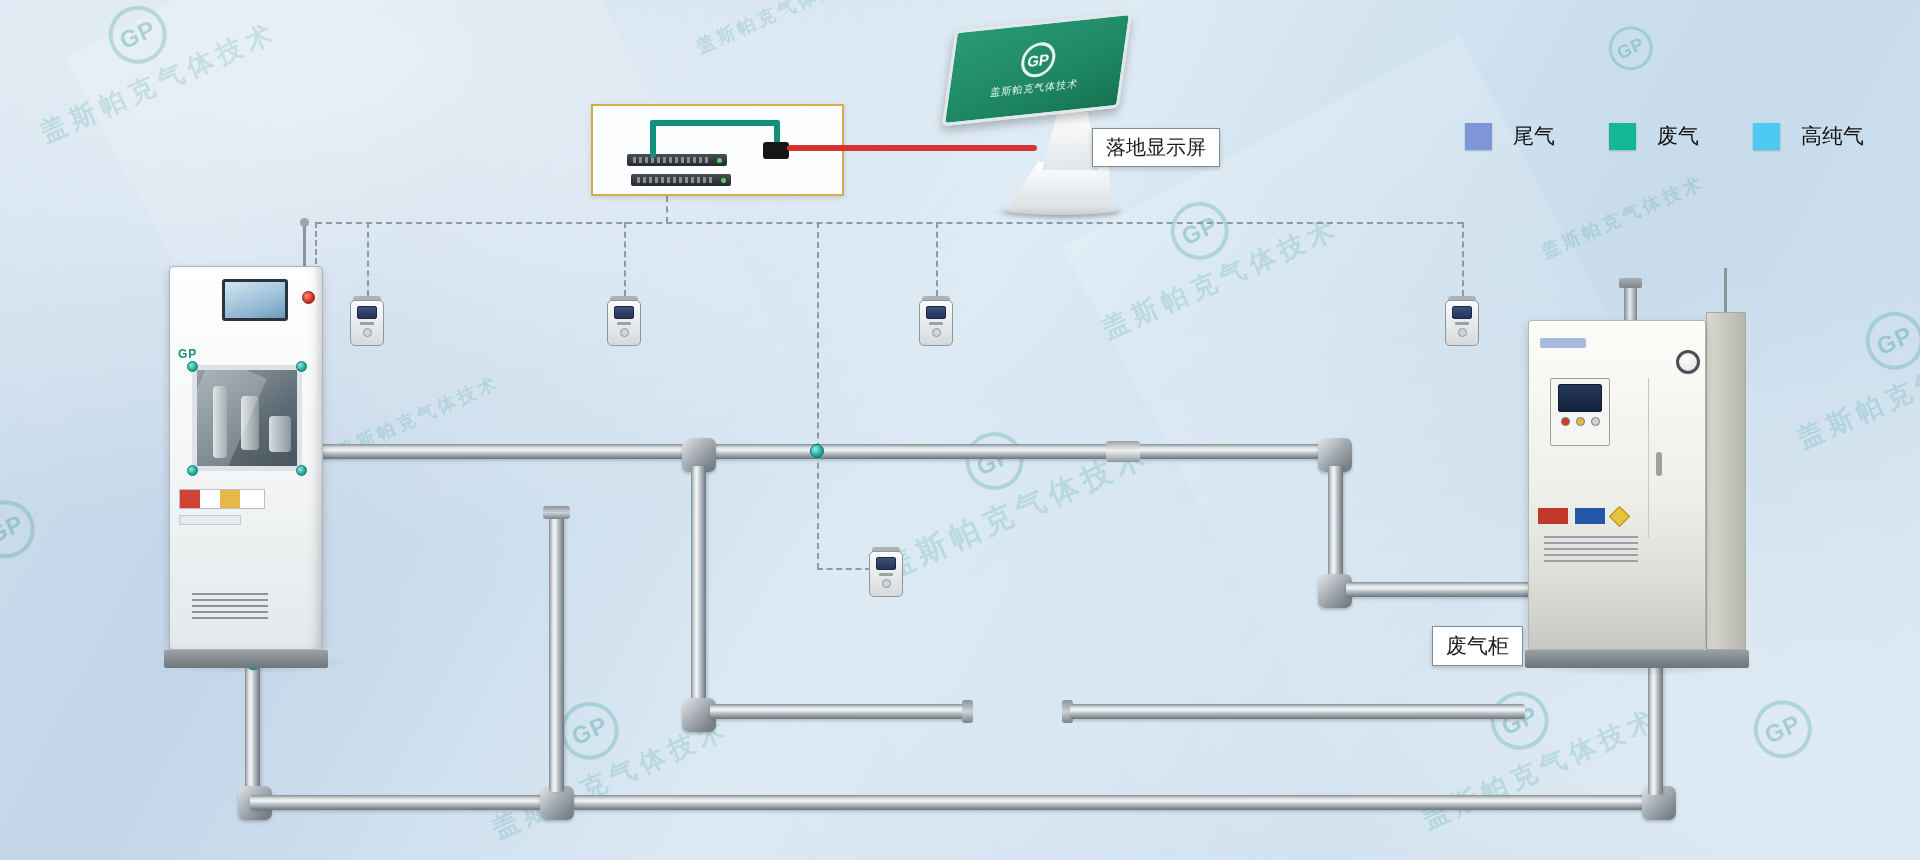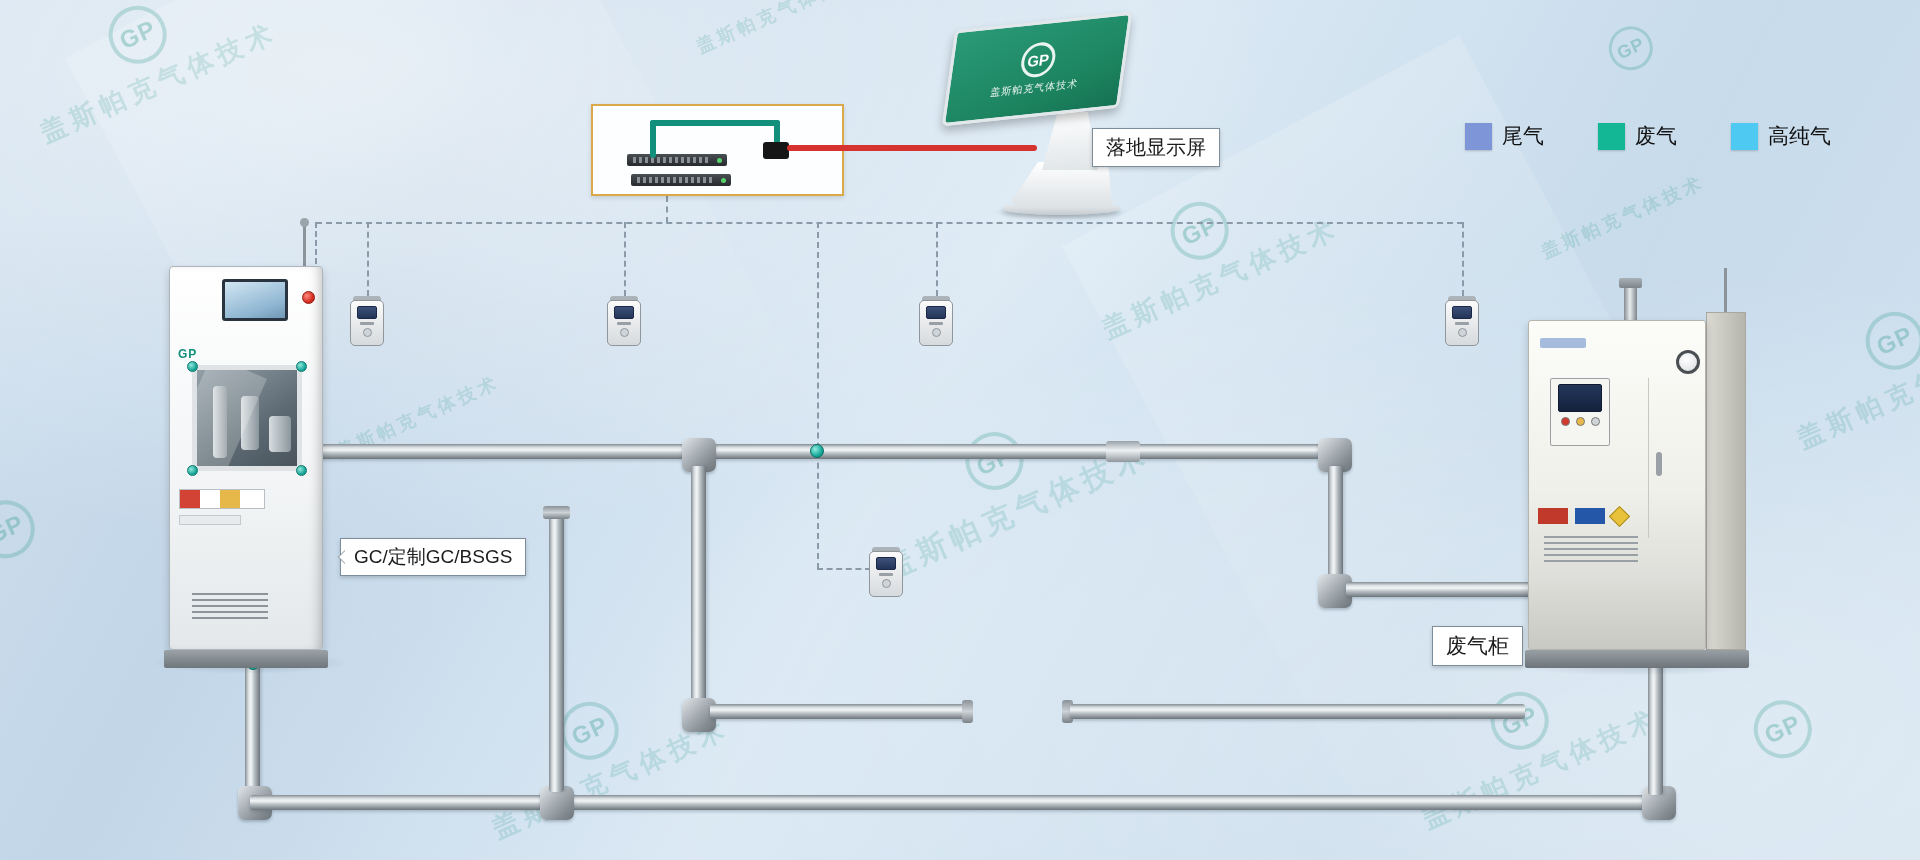--- a/index.html
+++ b/index.html
@@ -94,21 +94,21 @@
   .kiosk-base-plate { position:absolute; left:72px; top:192px; width:118px; height:13px;
     border-radius:50%; background:linear-gradient(#eef1f3,#c5cbd0); box-shadow:0 3px 5px rgba(0,0,0,0.2); }
 
   
   .label-box { position:absolute; background:#fff; border:1px solid #7d8d99; color:#1c1c1c;
     font-size:20px; padding:5px 13px; white-space:nowrap; z-index:6;
     box-shadow:0 2px 4px rgba(0,0,0,0.18); }
   .label-notch::before { content:""; position:absolute; left:-9px; top:50%; margin-top:-7px;
     border:7px solid transparent; border-right-color:#fff; filter:drop-shadow(-1px 0 0 #7d8d99); }
   .legend { position:absolute; left:1437px; top:122px; display:flex; gap:26px; align-items:center; z-index:6; }
-  .legend-item { display:flex; align-items:center; gap:10px;padding-left:28px; }
+  .legend-item { display:flex; align-items:center; gap:21px;padding-left:28px; }
   .legend-swatch { width:27px; height:27px; display:inline-block; box-shadow:0 1px 2px rgba(0,0,0,0.2); }
   .legend-label { font-size:21px; color:#111; }
 
   
   .cab-gc { position:absolute; left:169px; top:266px; width:154px; height:402px; z-index:4; }
   .gc-antenna { position:absolute; left:134px; top:-42px; width:3px; height:44px; background:#8a949a; }
   .gc-antenna::before { content:""; position:absolute; left:-3px; top:-6px; width:9px; height:9px;
     border-radius:50%; background:#9aa4aa; }
   .gc-body { position:absolute; left:0; top:0; width:154px; height:384px; border-radius:4px;
     background:linear-gradient(180deg,#ffffff,#f3f5f6 55%,#e4e8ea);
@@ -385,16 +385,15 @@
   <div class="detector" style="left:869px; top:545px;">
     <div class="det-mount"></div>
     <div class="det-body">
       <div class="det-screen"></div>
       <div class="det-slot"></div>
       <div class="det-btn"></div>
     </div>
   </div>
 
   <div class="label-box" style="left:1092px; top:128px;">落地显示屏</div>
-  <div class="label-box label-notch" style="left:340px; top:538px; font-size:19px;">GC/定制GC/BSGS</div>
   <div class="label-box" style="left:1432px; top:626px; font-size:21px;">废气柜</div>
 
 </div>
 
 </body></html>

